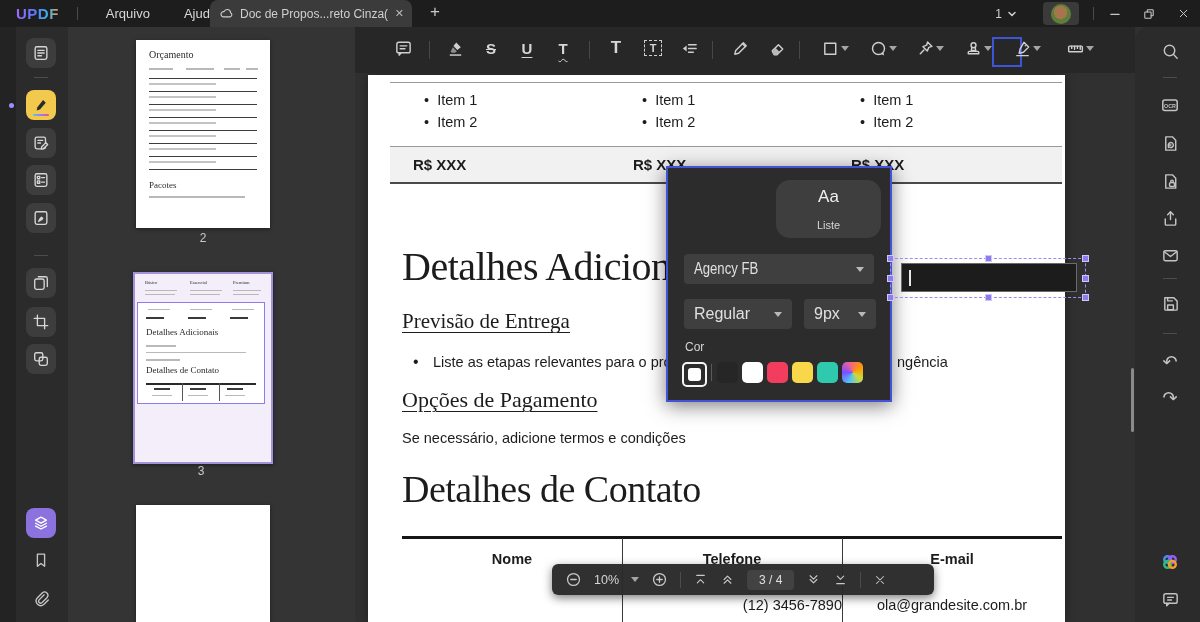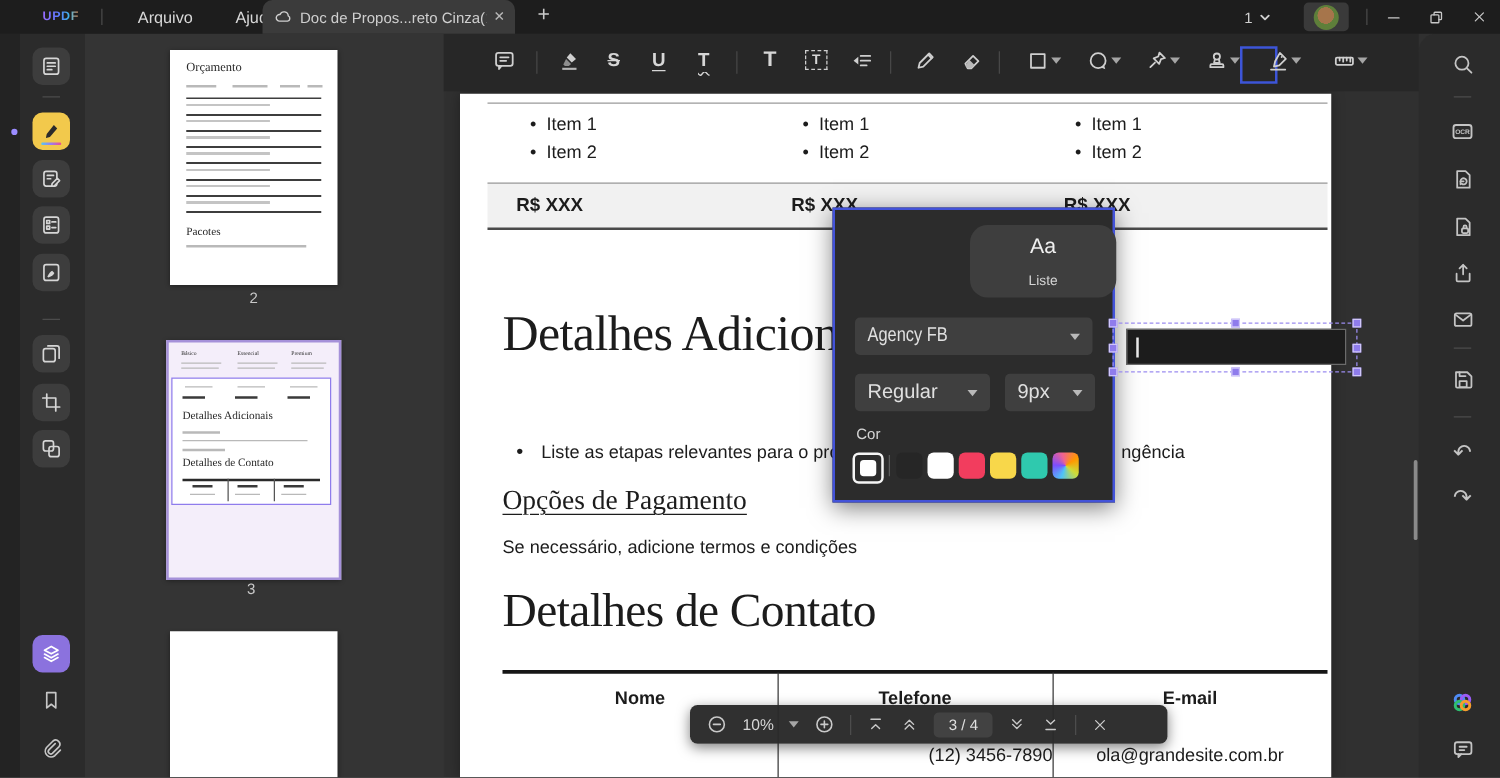--- a/index.html
+++ b/index.html
@@ -1,20 +1,20 @@
 <!DOCTYPE html>
 <html><head>
 <meta charset="utf-8">
 <style>
   html,body{margin:0;padding:0;background:#111;}
   .app{position:relative;width:1200px;height:622px;background:#303030;font-family:"Liberation Sans",sans-serif;overflow:hidden;color:#CFCFCF;}
   .abs{position:absolute;}
   
   .titlebar{position:absolute;left:0;top:0;width:1200px;height:27px;background:#1D1D1D;display:flex;align-items:center;z-index:20;}
-  .logo{font-weight:bold;font-size:10px;letter-spacing:.5px;margin-left:34px;background:linear-gradient(90deg,#9B6BFF 0%,#5B7BFF 45%,#3FB6E8 75%,#E8955B 100%);-webkit-background-clip:text;background-clip:text;color:transparent;}
+  .logo{font-weight:bold;font-size:15px;letter-spacing:.5px;margin-left:16px;background:linear-gradient(90deg,#9B6BFF 0%,#5B7BFF 45%,#3FB6E8 75%,#E8955B 100%);-webkit-background-clip:text;background-clip:text;color:transparent;}
   .tb-sep{width:1px;height:13px;background:#4A4A4A;margin:0 0 0 18px;}
   .menu{font-size:13px;color:#D8D8D8;margin-left:22px;padding:2px 6px;position:relative;}
   .menu .dot{position:absolute;top:1px;right:-2px;width:5px;height:5px;border-radius:50%;background:#2EC4A9;}
   .tab{position:absolute;left:210px;top:0;height:27px;width:202px;background:#3B3B3B;border-radius:8px 8px 0 0;display:flex;align-items:center;padding:0 8px;box-sizing:border-box;}
   .tab-title{font-size:12px;color:#CFCFCF;margin-left:7px;white-space:nowrap;overflow:hidden;flex:1;}
   .tab-close{font-size:11px;color:#B9B9B9;margin-left:6px;cursor:default;}
   .newtab{position:absolute;left:424px;top:2px;font-size:17px;color:#C9C9C9;width:22px;text-align:center;}
   .tb-right{position:absolute;right:0;top:0;height:27px;display:flex;align-items:center;}
   .win-dd{display:flex;align-items:center;font-size:12px;color:#CFCFCF;gap:5px;margin-right:26px;}
   .avatar-wrap{width:36px;height:23px;background:#3A3A3A;border-radius:4px;display:flex;align-items:center;justify-content:center;margin-right:14px;}
@@ -361,38 +361,39 @@
     <div><span>•</span>&nbsp;&nbsp;<span>Item 1</span></div>
     <div style="margin-top:6px;"><span>•</span>&nbsp;&nbsp;<span>Item 2</span></div>
   </div>
 
   <div class="abs" style="left:390px;top:146px;width:672px;height:38px;background:#F1F1F1;border-top:1px solid #999;border-bottom:2px solid #4A4A4A;box-sizing:border-box;z-index:2;"></div>
   <span class="doc-t" style="left:413px;top:156px;font-size:15px;font-weight:bold;z-index:3;">R$ XXX</span>
   <span class="doc-t" style="left:633px;top:156px;font-size:15px;font-weight:bold;z-index:3;">R$ XXX</span>
   <span class="doc-t" style="left:851px;top:156px;font-size:15px;font-weight:bold;z-index:3;">R$ XXX</span>
 
   <span class="doc-t serif" style="left:402px;top:243px;font-size:40px;letter-spacing:-.5px;">Detalhes Adicionais</span>
+  <span class="doc-t serif u" style="left:402px;top:309px;font-size:21px;">Previsão de Entrega</span>
   <span class="doc-t" style="left:413px;top:353px;font-size:16px;">•</span>
   <span class="doc-t" style="left:433px;top:354px;font-size:14.5px;">Liste as etapas relevantes para o pro</span>
   <span class="doc-t" style="left:897px;top:354px;font-size:14.5px;z-index:8;">ngência</span>
   <span class="doc-t serif u" style="left:402px;top:387px;font-size:22px;">Opções de Pagamento</span>
   <span class="doc-t" style="left:402px;top:430px;font-size:14.5px;">Se necessário, adicione termos e condições</span>
   <span class="doc-t serif" style="left:402px;top:467px;font-size:38px;letter-spacing:-.5px;">Detalhes de Contato</span>
 
   <span class="abs" style="left:402px;top:536px;width:660px;height:2.5px;background:#161616;z-index:2;"></span>
   <span class="doc-t" style="left:402px;top:551px;width:220px;text-align:center;font-size:14.5px;font-weight:bold;">Nome</span>
   <span class="doc-t" style="left:622px;top:551px;width:220px;text-align:center;font-size:14.5px;font-weight:bold;">Telefone</span>
   <span class="doc-t" style="left:842px;top:551px;width:220px;text-align:center;font-size:14.5px;font-weight:bold;">E-mail</span>
   <span class="vline" style="left:622px;top:538px;height:84px;"></span>
   <span class="vline" style="left:842px;top:538px;height:84px;"></span>
   <span class="doc-t" style="left:622px;top:597px;width:220px;text-align:right;font-size:14.5px;">(12) 3456-7890</span>
   <span class="doc-t" style="left:842px;top:597px;width:220px;text-align:center;font-size:14.5px;">ola@grandesite.com.br</span>
 
   <div class="popup">
-    <div class="ptab" style="left:108px;top:12px;width:117px;height:58px;background:#3E3E3E;border-radius:14px;gap:12px;">
+    <div class="ptab" style="left:108px;top:12px;width:105px;height:58px;background:#3E3E3E;border-radius:14px;gap:12px;">
       <span style="font-size:17px;color:#F0F0F0;">Aa</span>
       <span class="ptab-label" style="color:#D5D5D5;">Liste</span>
     </div>
     <div class="pdd" style="left:16px;top:86px;width:190px;height:30px;">
       <span style="transform:scaleX(.82);transform-origin:left;">Agency FB</span>
       <span class="caret"></span>
     </div>
     <div class="pdd" style="left:16px;top:131px;width:108px;height:30px;">
       <span>Regular</span>
       <span class="caret"></span>

